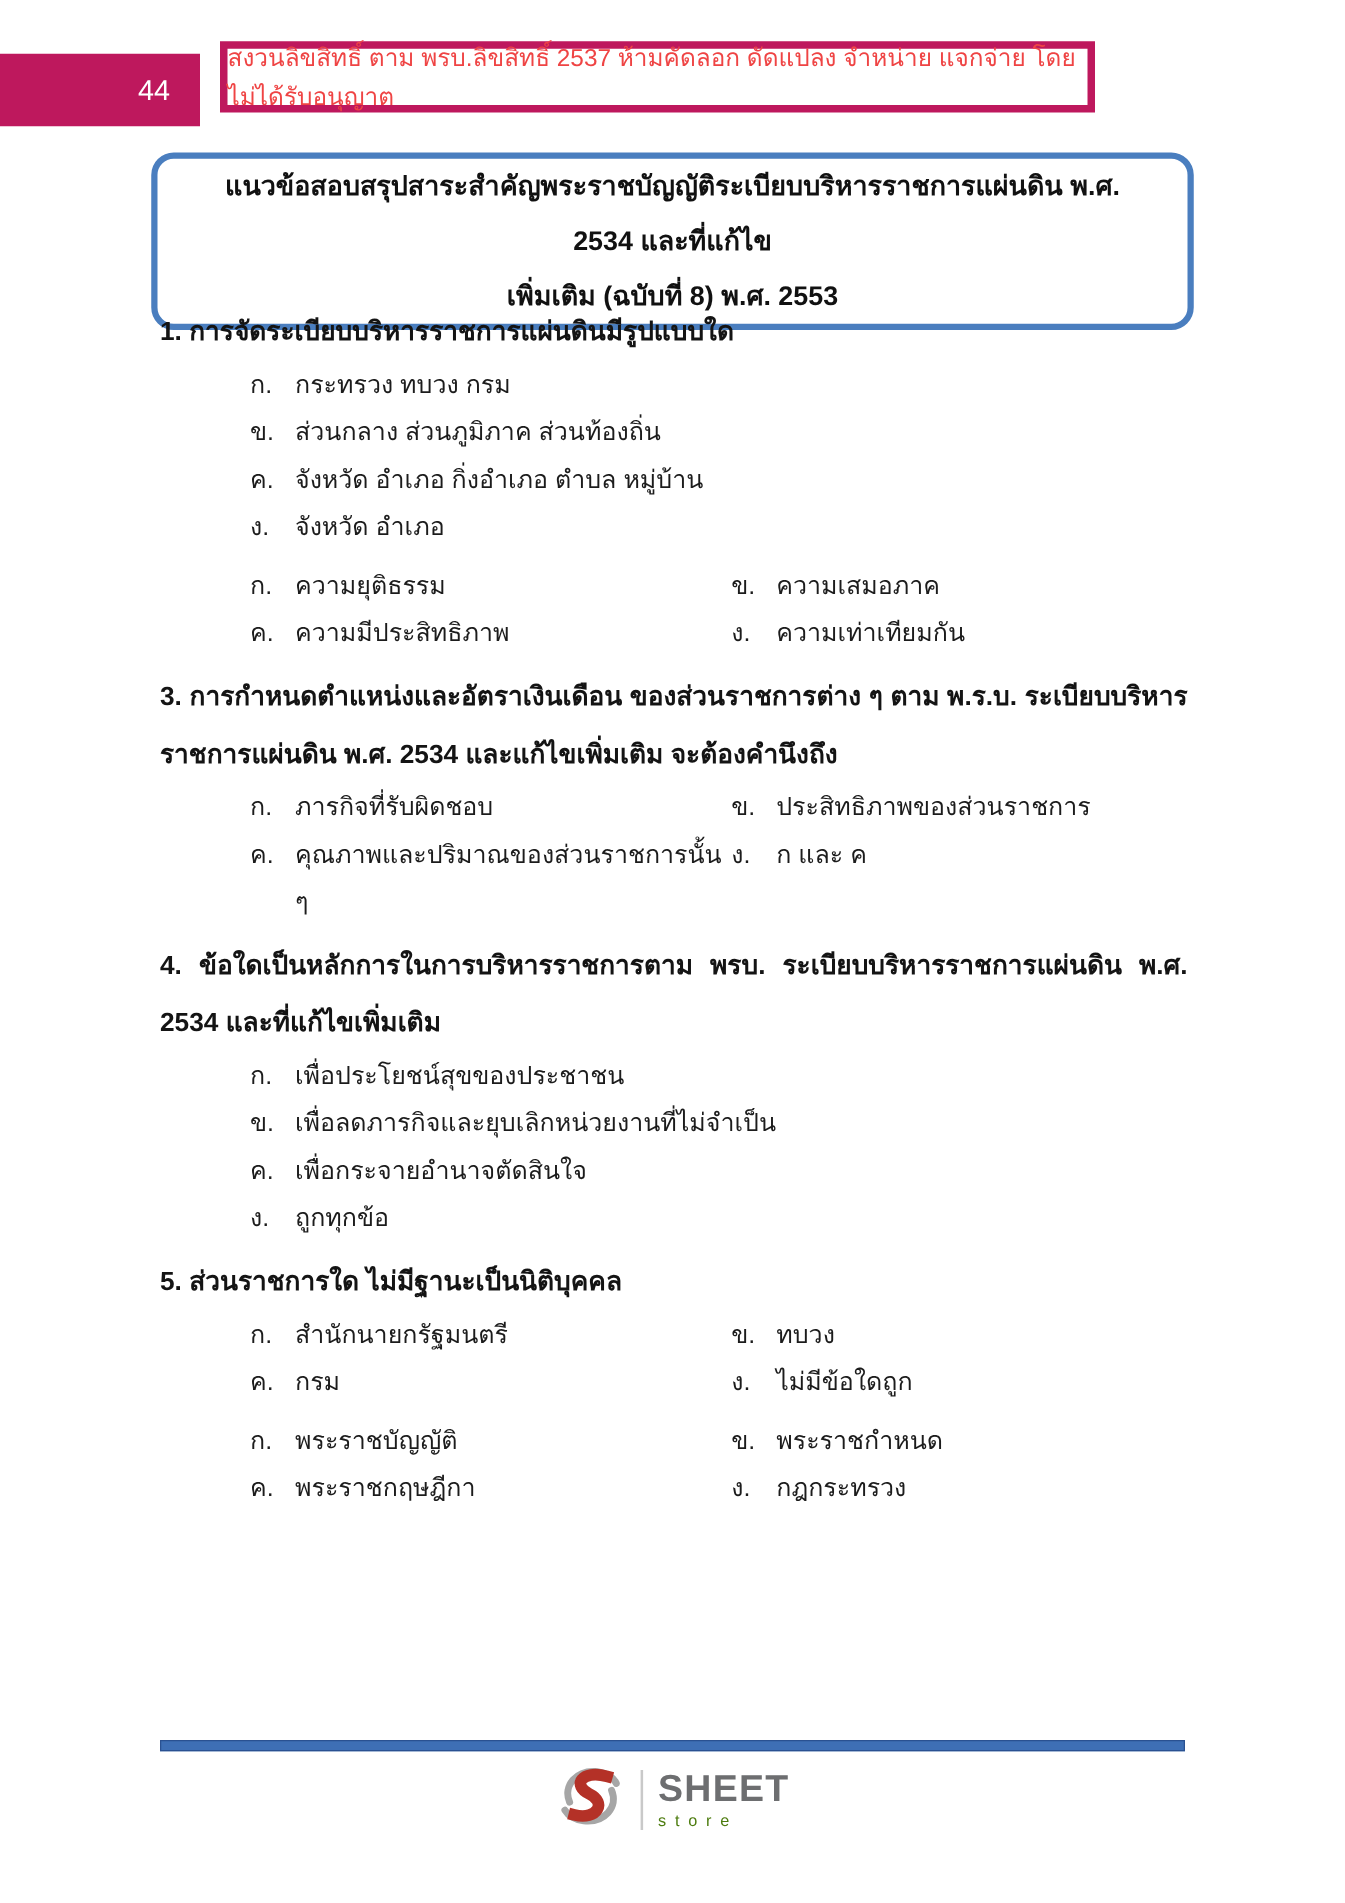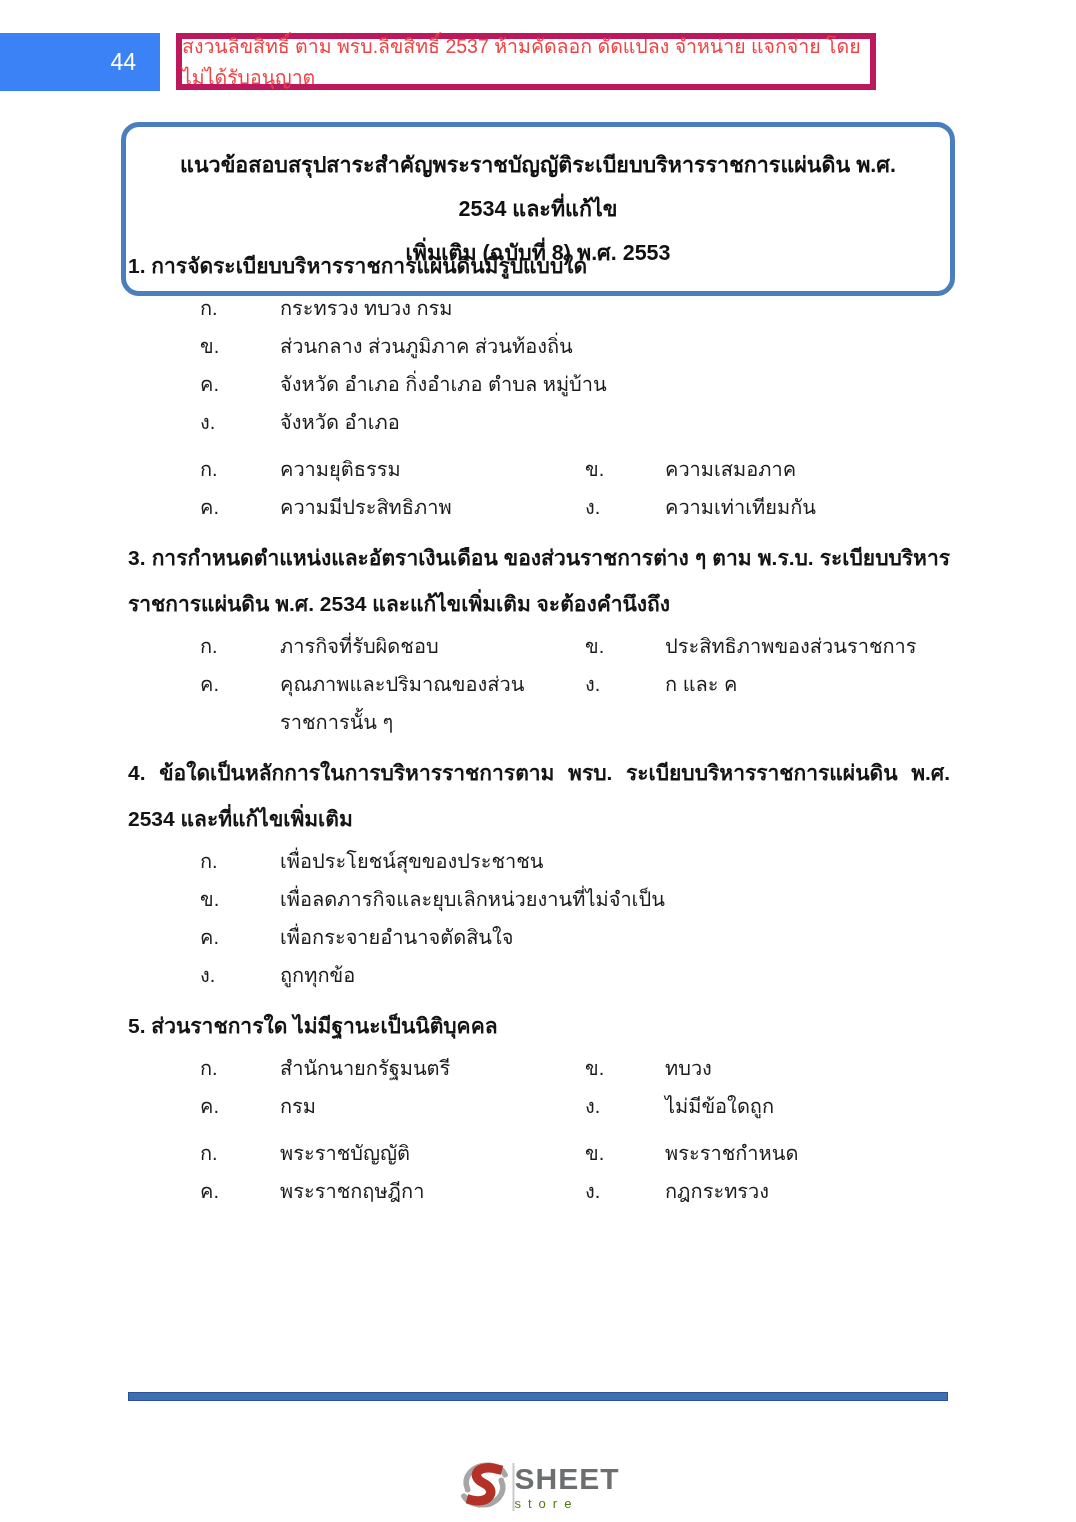--- a/index.html
+++ b/index.html
@@ -3,58 +3,58 @@
 <meta charset="utf-8">
 <style>
   html,body{margin:0;padding:0;}
   body{
     width:1076px;height:1522px;position:relative;background:#ffffff;
     font-family:"Liberation Sans","DejaVu Sans",sans-serif;color:#1c1c1c;
     overflow:hidden;
   }
   
   .pagenum-box{
-    position:absolute;left:0;top:33px;width:160px;height:58px;background:#3b82f6;
+    position:absolute;left:0;top:43px;width:160px;height:58px;background:#be185d;
     display:flex;align-items:center;justify-content:flex-end;padding-right:24px;
     box-sizing:border-box;color:#fff;font-size:23px;
   }
   .copyright-box{
     position:absolute;left:176px;top:33px;width:700px;height:57px;
     border:6px solid #be185d;box-sizing:border-box;
     display:flex;align-items:center;justify-content:center;
     font-size:19.5px;color:#ef4444;
   }
   
   .title-box{
     position:absolute;left:121px;top:122px;width:834px;box-sizing:border-box;
     border:5px solid #4a7ebf;border-radius:18px;background:#fff;
-    padding:16px 28px;text-align:center;font-weight:bold;font-size:21.5px;
+    padding:0 28px;text-align:center;font-weight:bold;font-size:21.5px;
     line-height:44px;color:#111;
   }
   
   .content{position:absolute;left:128px;top:243px;width:822px;}
   .question{margin-top:9px;}
   .question:first-child{margin-top:0;}
   .q-text{
     font-weight:bold;font-size:21px;line-height:46px;text-align:justify;color:#141414;
   }
   .choices{margin-left:72px;}
   .choice{display:flex;font-size:20px;line-height:38px;color:#1c1c1c;}
   .c-label{flex:0 0 36px;}
-  .c-text{flex:1 1 auto;margin-left:44px;}
+  .c-text{flex:1 1 auto;}
   .choices.grid{display:grid;grid-template-columns:385px 1fr;}
   .choices.grid .choice{grid-column:auto;}
   
   .footer-bar{
     position:absolute;left:128px;top:1392px;width:820px;height:9px;
     background:#3e6fb5;border:1px solid #2a5191;box-sizing:border-box;
   }
   .logo{
-    position:absolute;top:1456px;left:50%;transform:translateX(-50%);
-    display:flex;align-items:center;gap:0;
+    position:absolute;top:1408px;left:50%;transform:translateX(-50%);
+    display:flex;align-items:center;gap:12px;
   }
   .logo-divider{width:2px;height:48px;background:#c9c9c9;}
   .brand{display:flex;flex-direction:column;line-height:1;}
   .brand-name{font-weight:bold;font-size:30px;color:#6d6e70;letter-spacing:1px;}
   .brand-sub{font-size:13px;color:#4d7c0f;letter-spacing:7px;margin-top:3px;}
 </style>
 </head>
 <body>
 
 <div class="pagenum-box">

